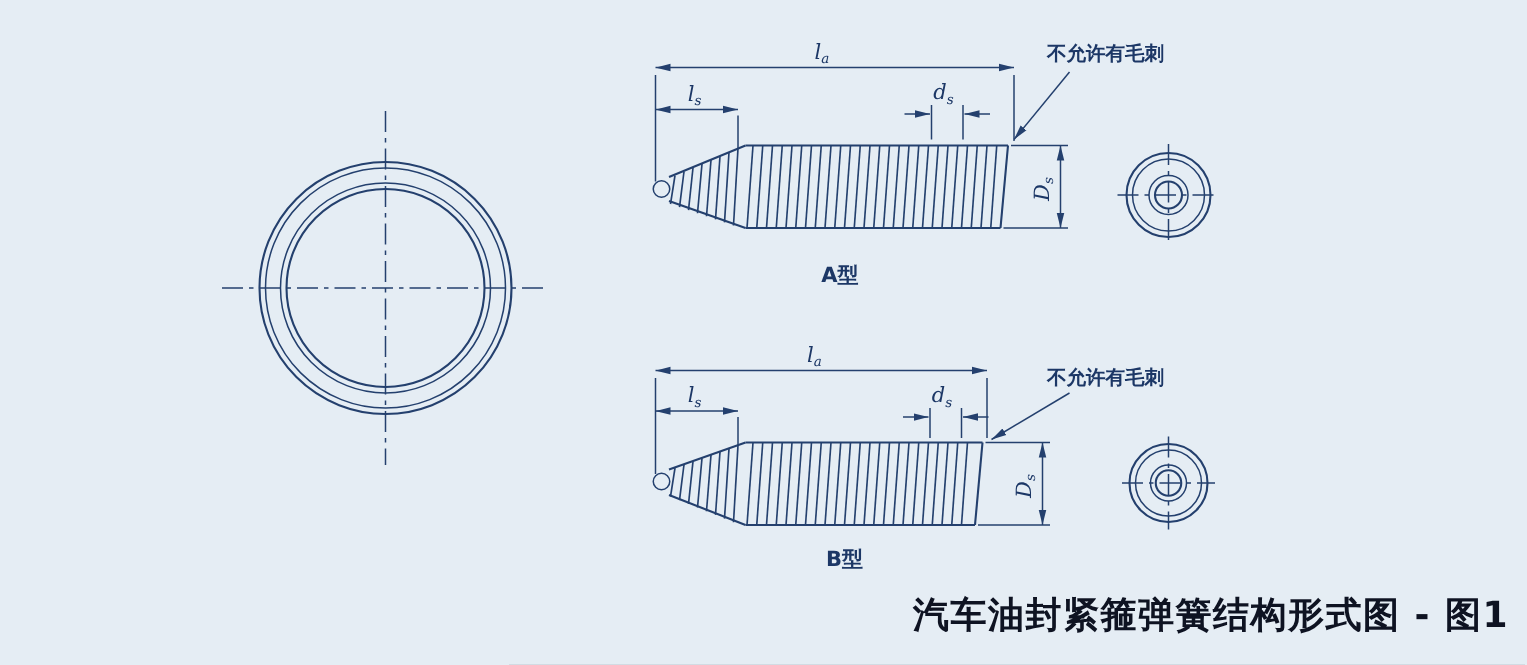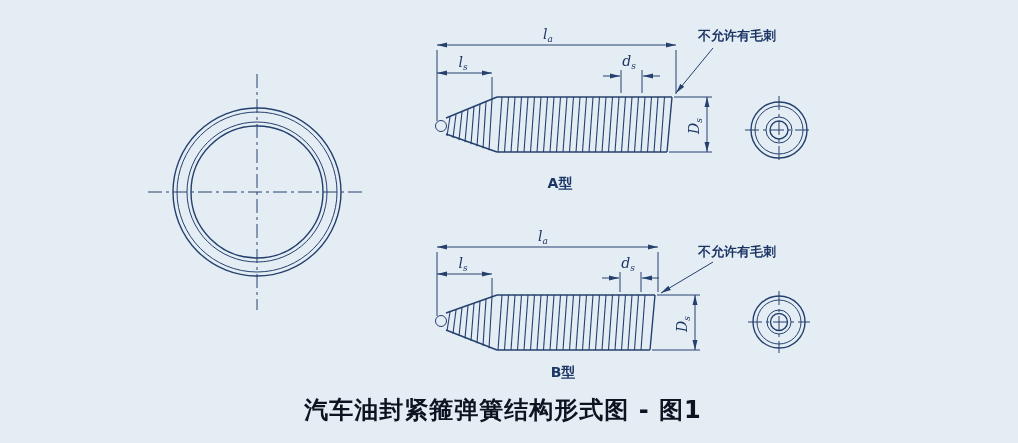--- a/index.html
+++ b/index.html
@@ -21,21 +21,21 @@
   .thin{stroke:var(--line);fill:none;stroke-width:1;}
   .dim{stroke:var(--line);fill:none;stroke-width:1;}
   .cl{stroke:var(--line);fill:none;stroke-width:1;stroke-dasharray:14 4 3 4;}
   .coils line{stroke:var(--line);stroke-width:1.1;}
   .dim-label{font:italic 14px "DejaVu Serif",serif;fill:var(--label);}
   .dim-label .sub{font-size:9px;font-style:italic;}
   .view-label{font:600 14px "DejaVu Sans",sans-serif;fill:var(--label);}
   .note-label{font:600 13px "DejaVu Sans",sans-serif;fill:var(--label);}
   .caption{
     position:absolute;left:0;right:12px;top:394px;
-    text-align:center;
+    text-align:right;
     font:bold 24px "DejaVu Sans",sans-serif;
     color:var(--caption);
     letter-spacing:1px;
   }
 </style>
 </head>
 <body>
 
 <div class="sheet">
 

